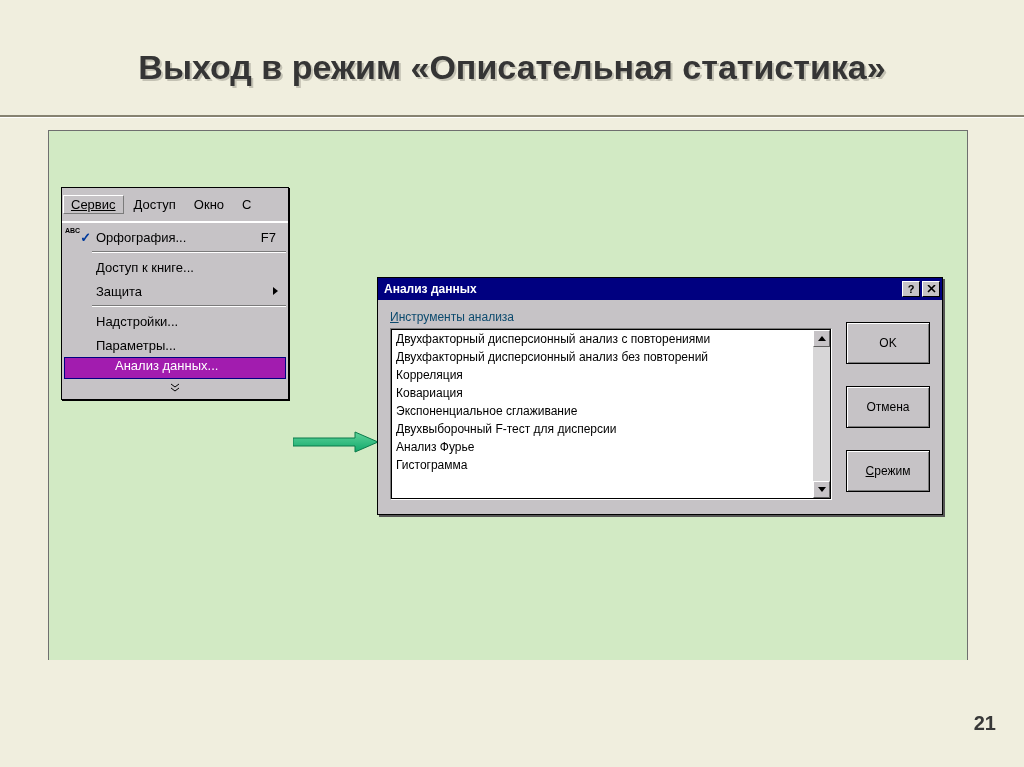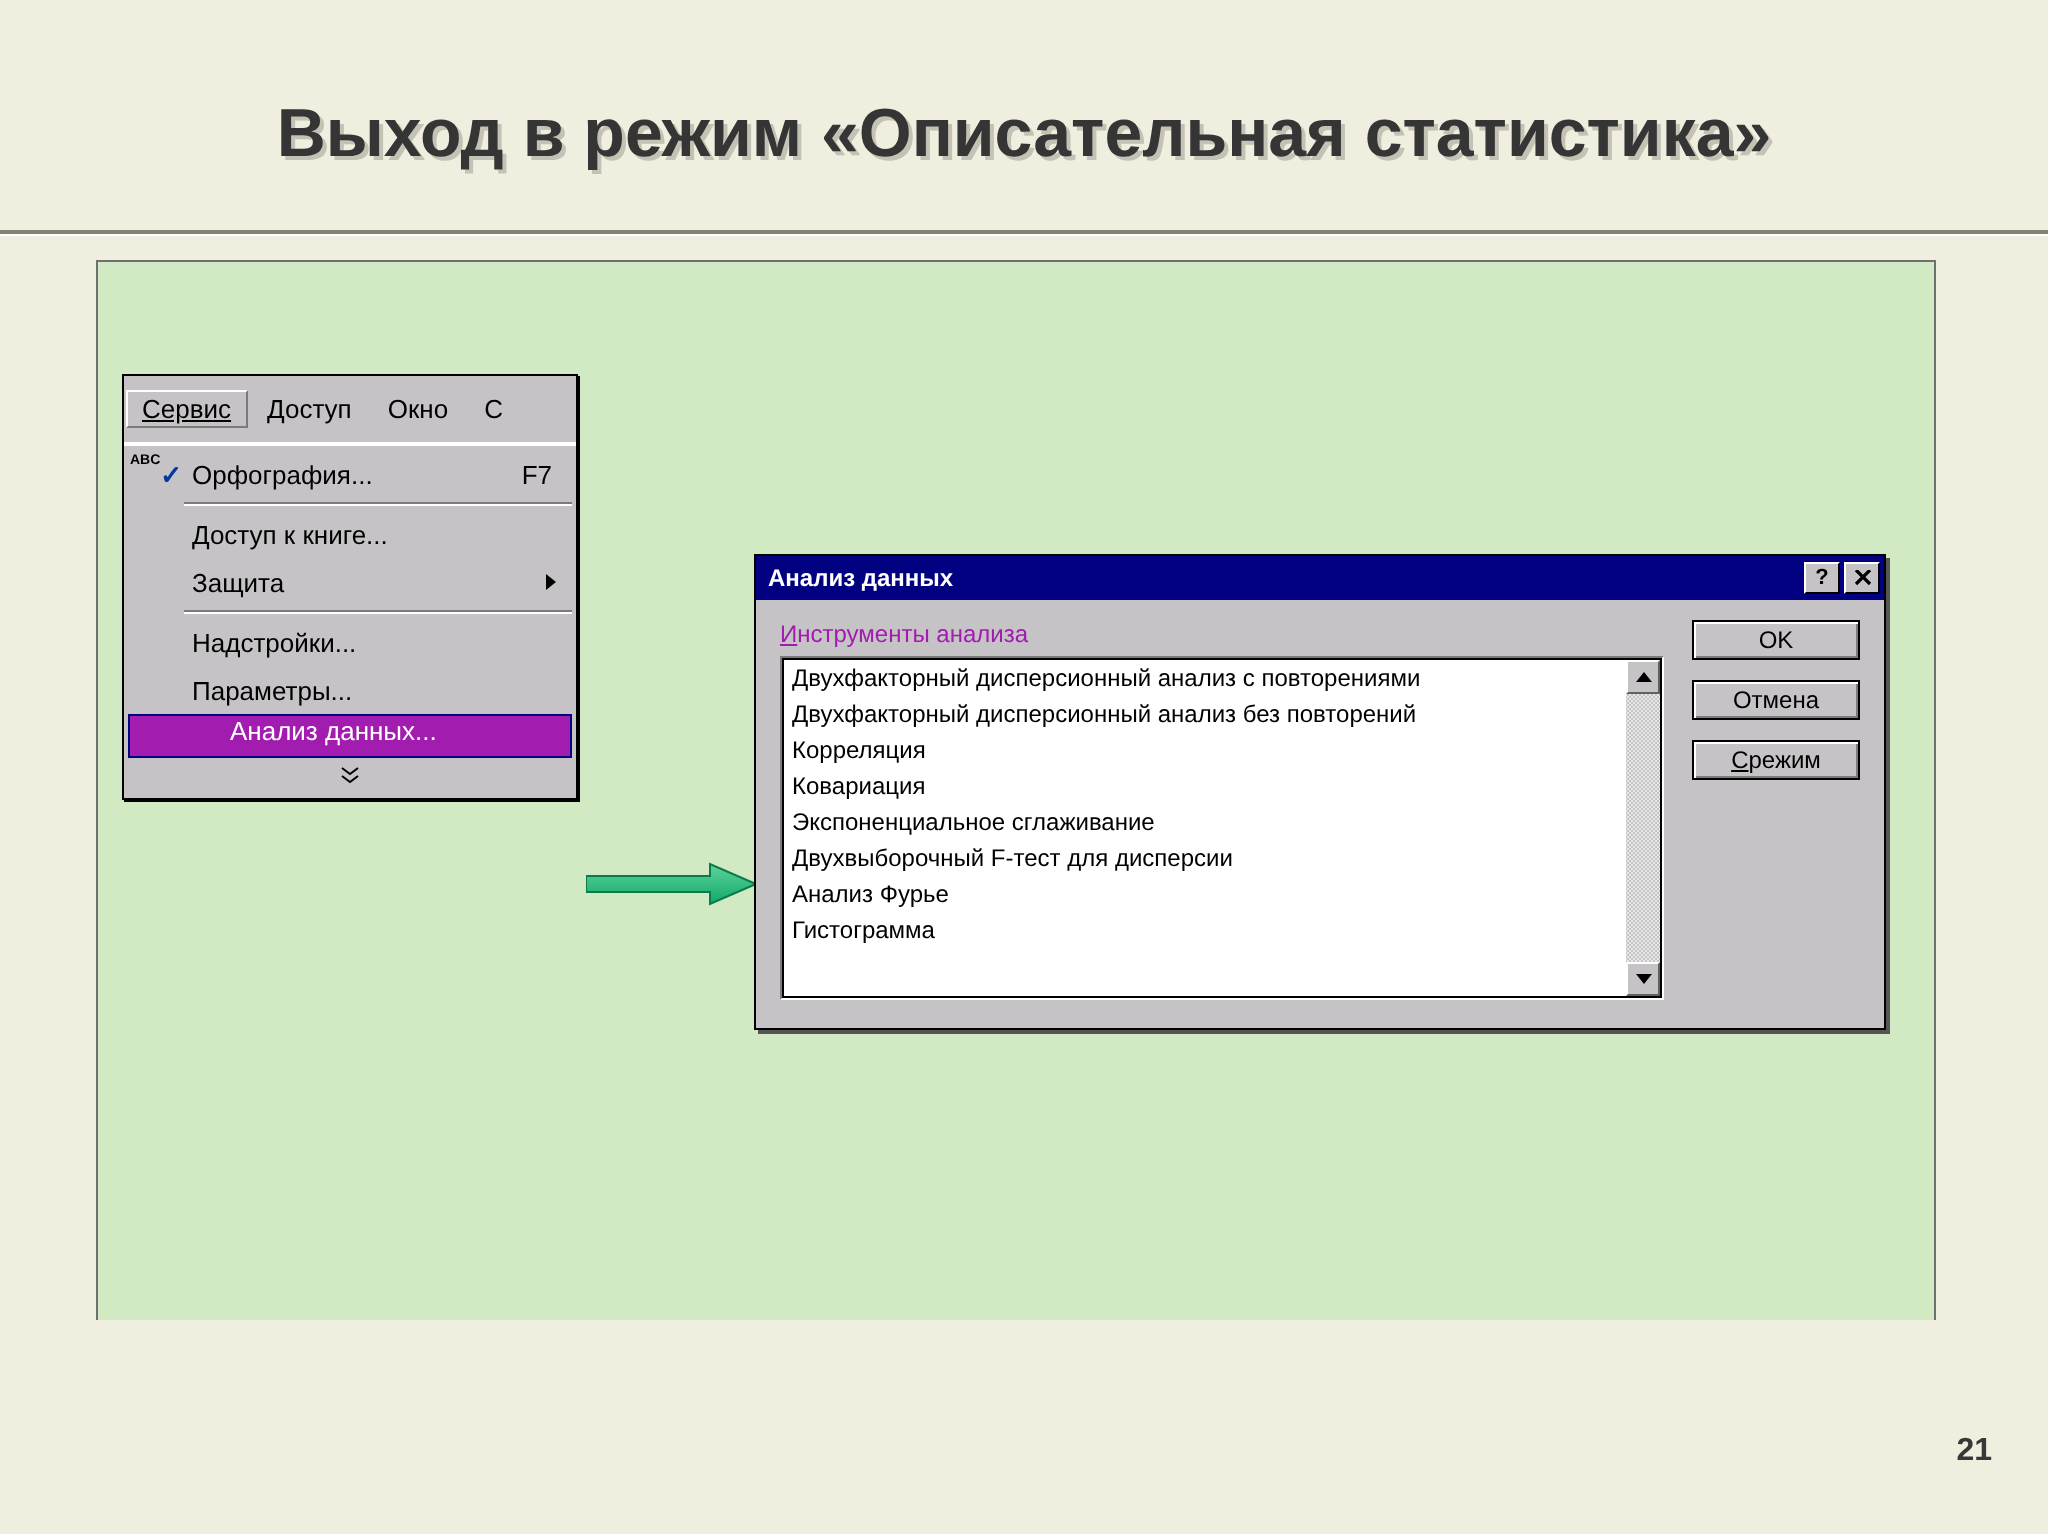--- a/index.html
+++ b/index.html
@@ -39,21 +39,21 @@
     height: 530px;
     background: #d2eac4;
     border: 1px solid #6f6f6f;
     border-bottom: none;
   }
   .page-num {
     position: absolute;
     bottom: 32px;
     right: 28px;
     font-family: Arial, sans-serif;
-    font-size: 16px;
+    font-size: 20px;
     font-weight: bold;
     color: #383838;
   }
 
   
   .menu-win {
     position: absolute;
     left: 12px;
     top: 56px;
     width: 228px;
@@ -208,21 +208,21 @@
   }
   .win-btn.close { font-family: Arial; }
   .dialog-body {
     padding: 10px 12px 14px 12px;
     display: flex;
     align-items: flex-start;
   }
   .left-pane { flex: 1; }
   .group-label {
     font-size: 12px;
-    color: #a21caf;
+    color: #0c4a6e;
     margin-bottom: 4px;
   }
   .group-label .u { text-decoration: underline; }
   .listbox-wrap {
     display: flex;
     border: 1px solid #7b7b7b;
     border-right-color: #fff;
     border-bottom-color: #fff;
     background: #fff;
     height: 172px;
@@ -280,30 +280,31 @@
   }
 
   .right-pane {
     width: 84px;
     margin-left: 14px;
     display: flex;
     flex-direction: column;
     gap: 10px;
   }
   .btn {
-    height: 20px;
+    height: 42px;
     background: #c6c3c6;
     border: 1px solid #000;
     box-shadow: inset 1px 1px 0 #fff, inset -1px -1px 0 #7b7b7b;
     font-size: 12px;
     color: #000;
     display: flex;
     align-items: center;
     justify-content: center;
     cursor: default;
+    margin-top: 12px;
   }
   .btn .u { text-decoration: underline; }
 </style>
 </head>
 <body>
 
 <div class="slide-title">Выход в режим «Описательная статистика»</div>
 <div class="hr-line"></div>
 
 <div class="stage">

